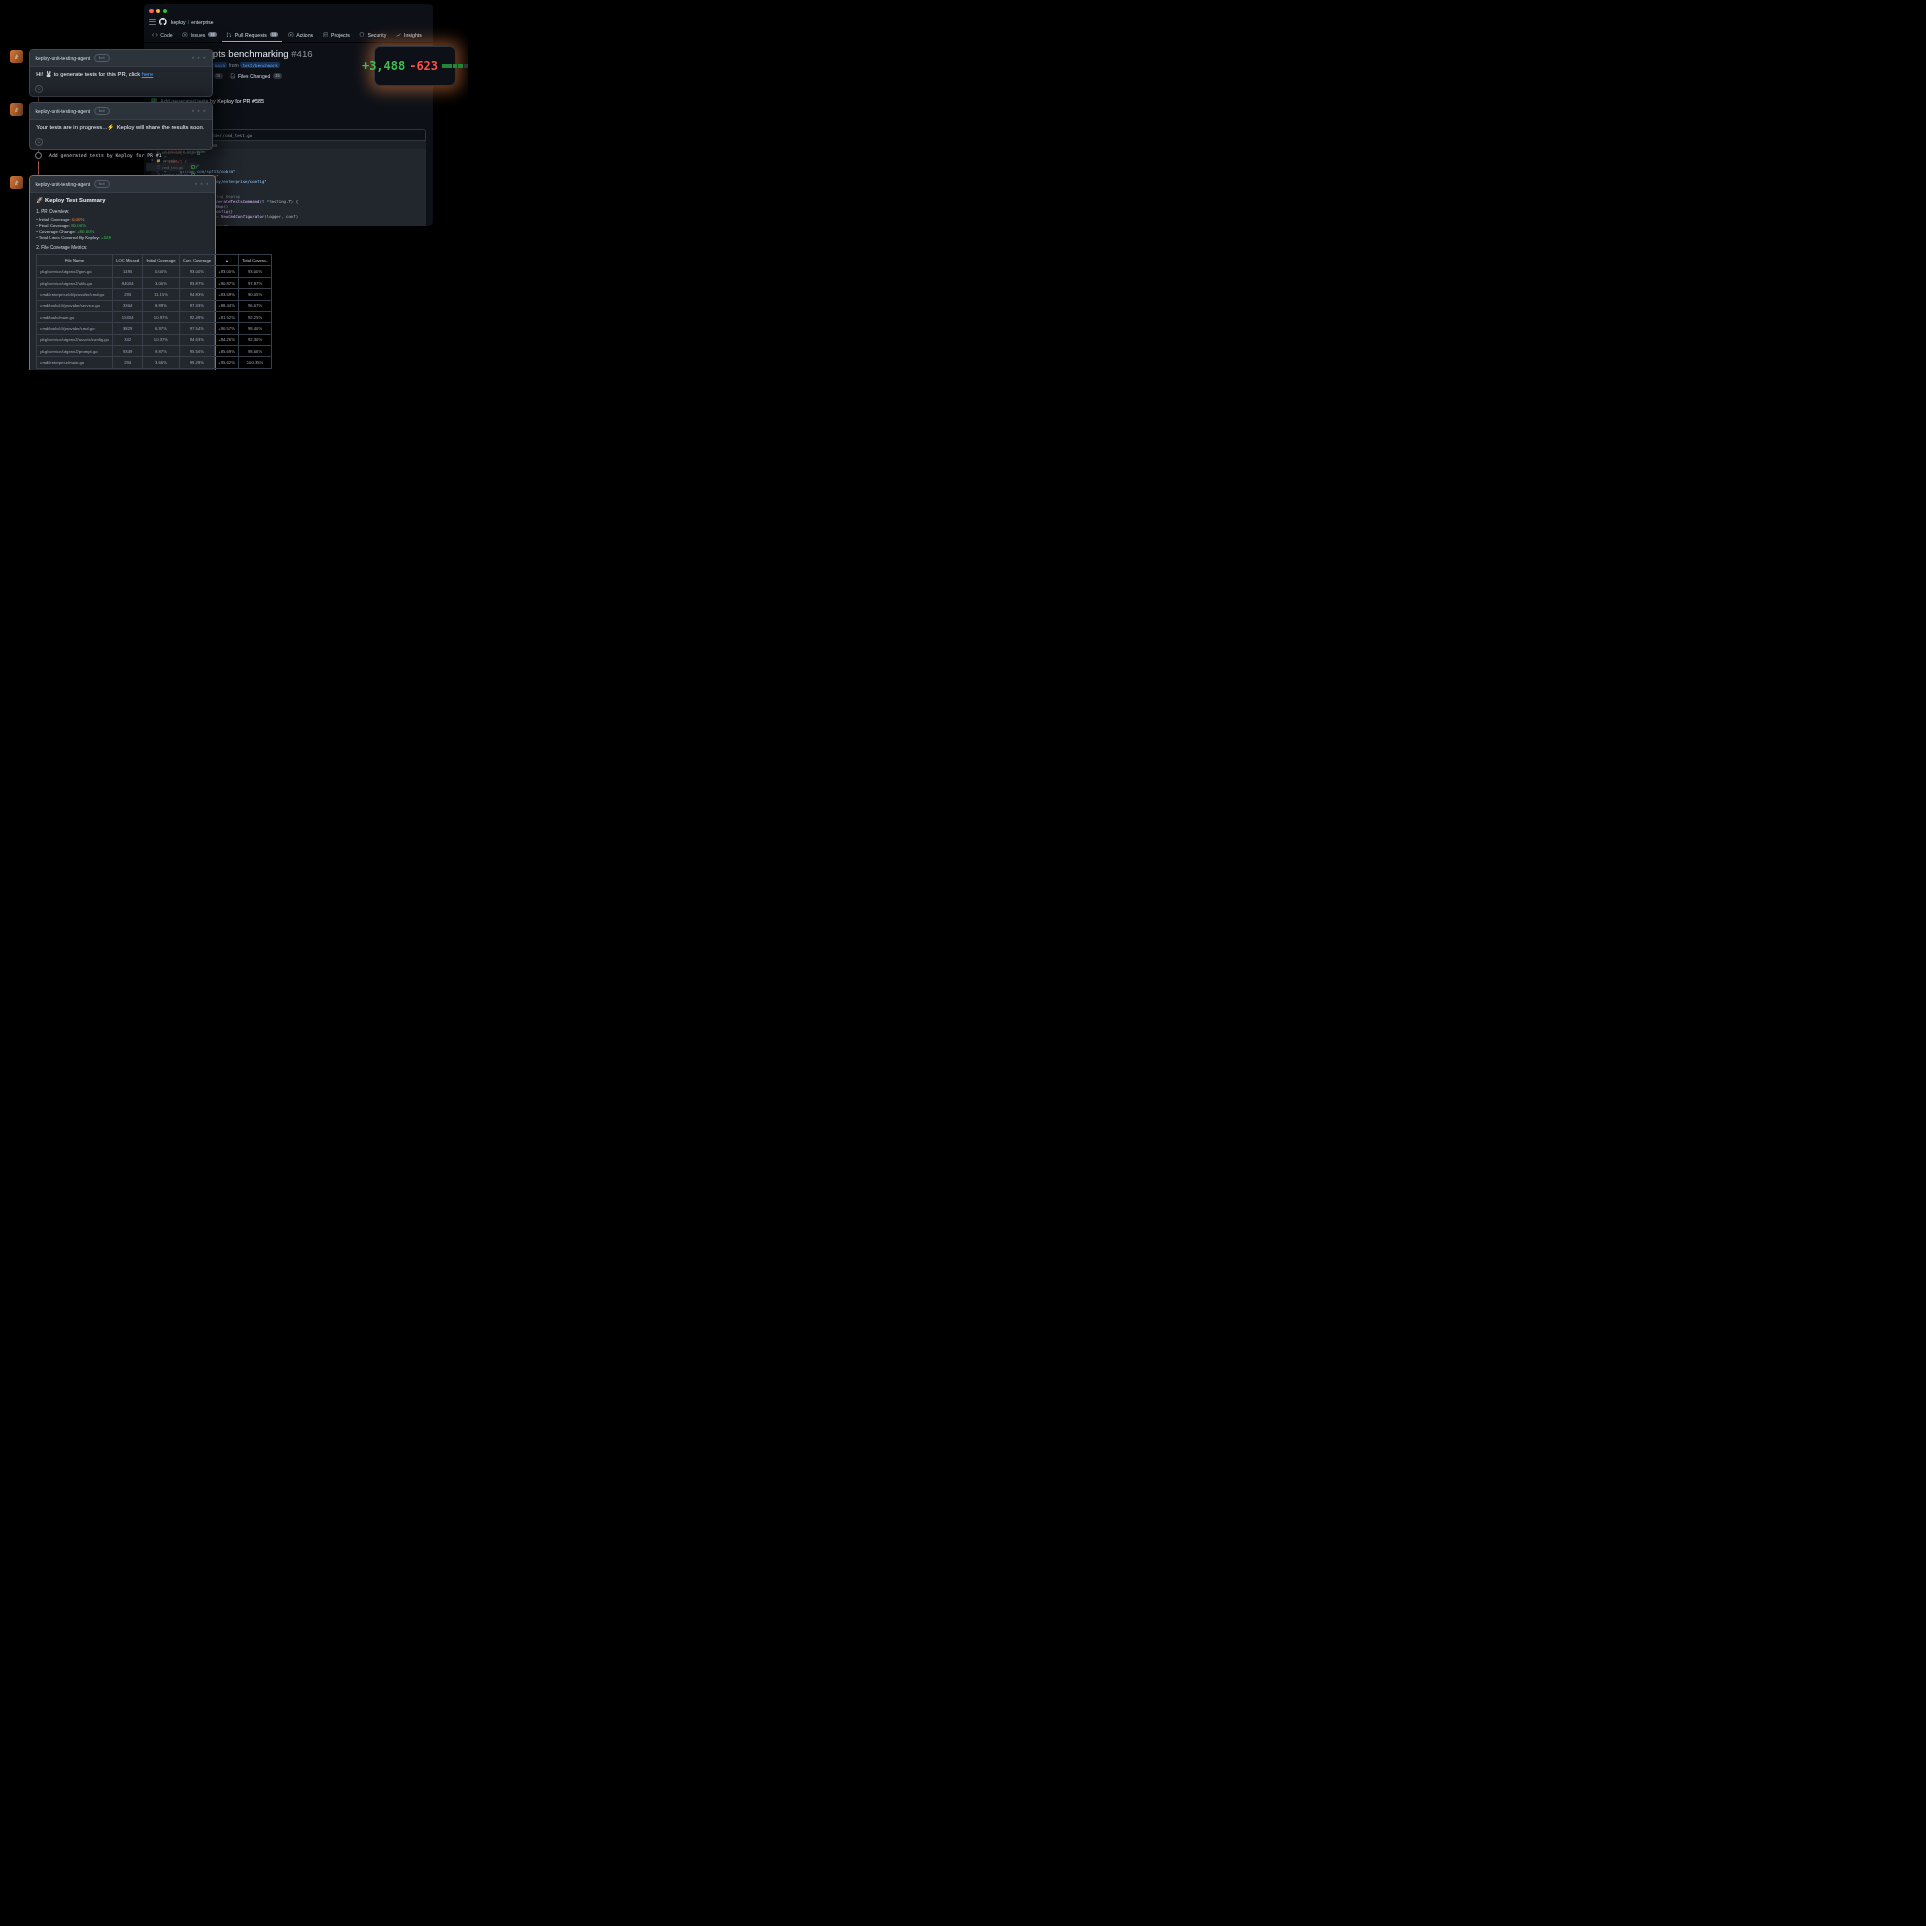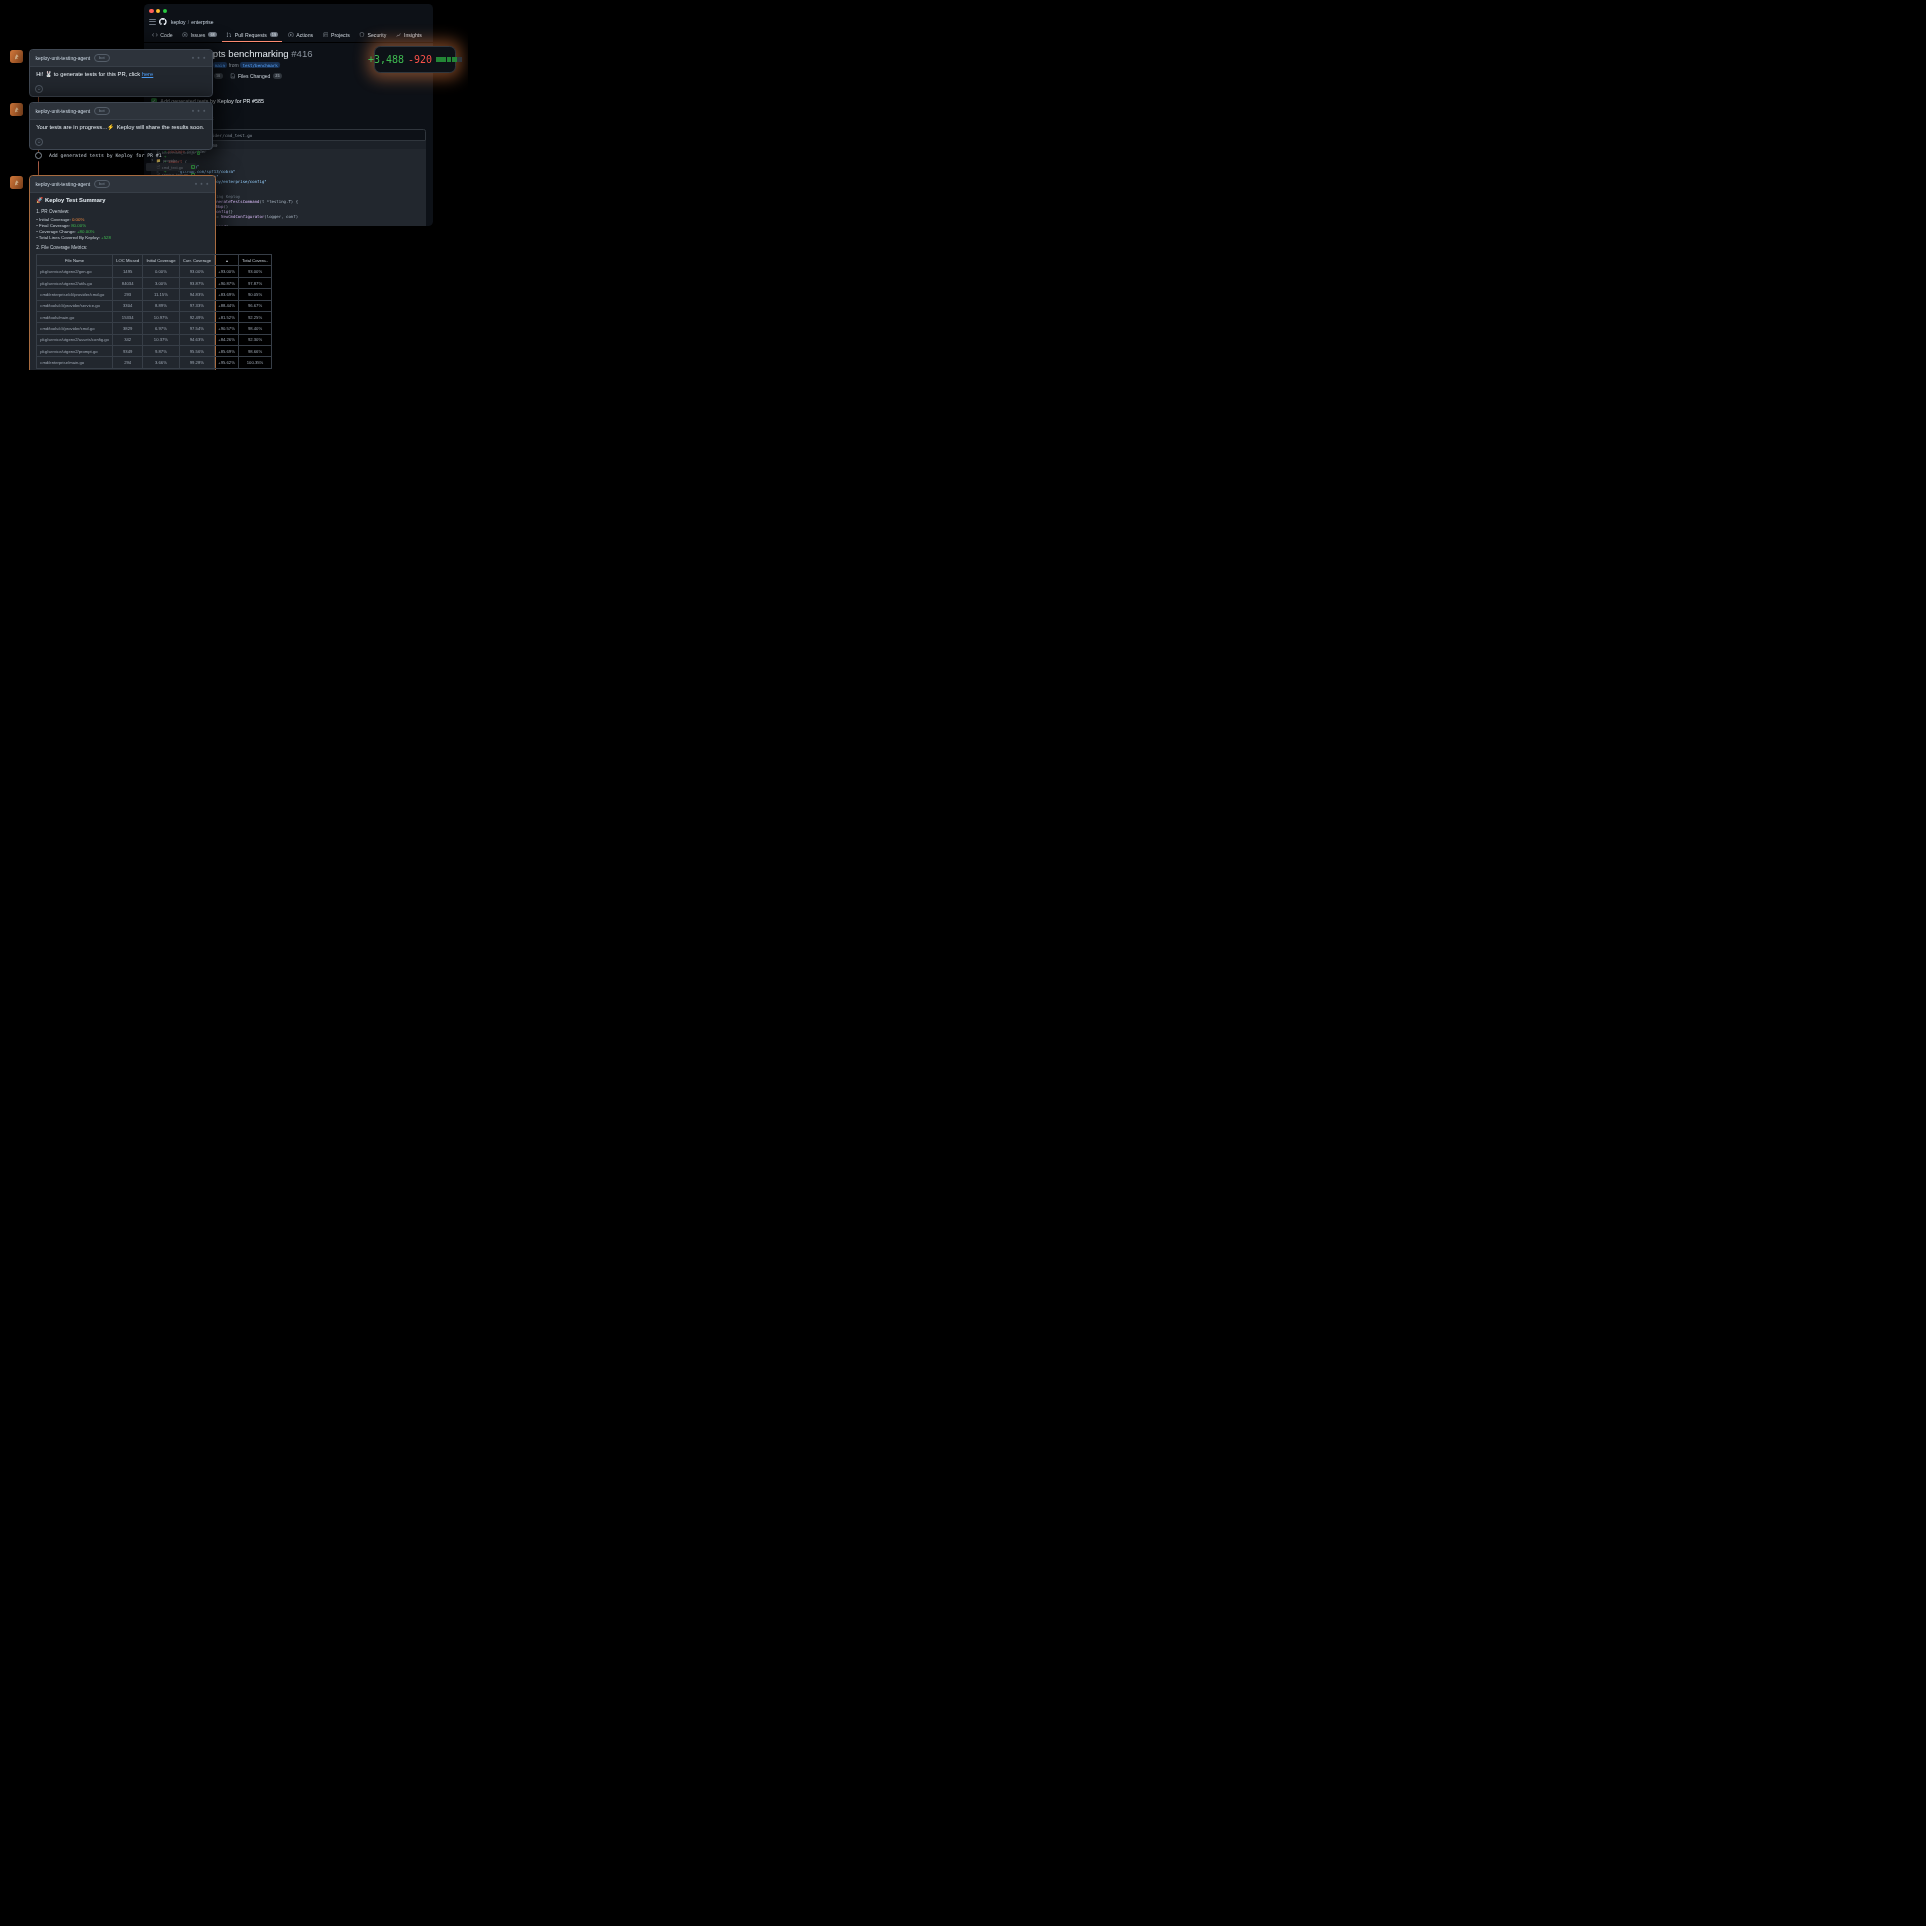--- a/index.html
+++ b/index.html
@@ -68,31 +68,31 @@
 .file-tree { position: absolute; left: 146px; top: 136px; width: 50px; font-size: 3.9px; color: #8b949e; }
 .file-tree .item { display: flex; align-items: center; gap: 1.9px; padding: 0.8px 1.5px; }
 .file-tree .item.selected { background: #2d3139; border-radius: 1.2px; }
 .file-tree .plus { margin-left: auto; color: #3fb950; border: 0.4px solid #3fb950; width: 3.5px; height: 3.5px; font-size: 3.1px; display: flex; align-items: center; justify-content: center; border-radius: 0.8px;}
 .file-tree .chev { width: 3.1px; font-size: 3.1px; }
 .diff-stats-box {
   position: absolute;
   left: 374px;
   top: 46px;
   width: 82px;
-  height: 27px;
+  height: 40px;
   background: #0d1117;
   border: 0.4px solid #30363d;
   border-radius: 6.2px;
   display: flex;
   align-items: center;
   justify-content: center;
   gap: 3.9px;
   font-family: ui-monospace, monospace;
-  font-size: 10px;
-  font-weight: 400;
+  font-size: 12px;
+  font-weight: 700;
   box-shadow: 0 0 15.4px 5.4px rgba(253,140,73,0.45);
 }
 .diff-stats-box .add { color: #3fb950; }
 .diff-stats-box .del { color: #f85149; }
 .diff-bars { display: flex; gap: 0.8px; }
 .diff-bars span { width: 4.6px; height: 4.6px; background: #238636; }
 .diff-bars span.empty { background: #30363d; }
 .bot-card {
   position: absolute;
   background: #22272e;
@@ -408,21 +408,21 @@
     </div>
   <div class="item" style="padding-left:10.8px">
       <span>🗎</span>
       <span>main_test.go</span>
       <span class="plus">+</span>
     </div>
 </div>
 
 <div class="diff-stats-box">
   <span class="add">+3,488</span>
-  <span class="del">-920</span>
+  <span class="del">-623</span>
   <span class="diff-bars">
     <span></span>
       <span></span>
       <span></span>
       <span></span>
       <span class="empty"></span>
   </span>
 </div>
 
 <div class="timeline-seg tseg1"></div>

